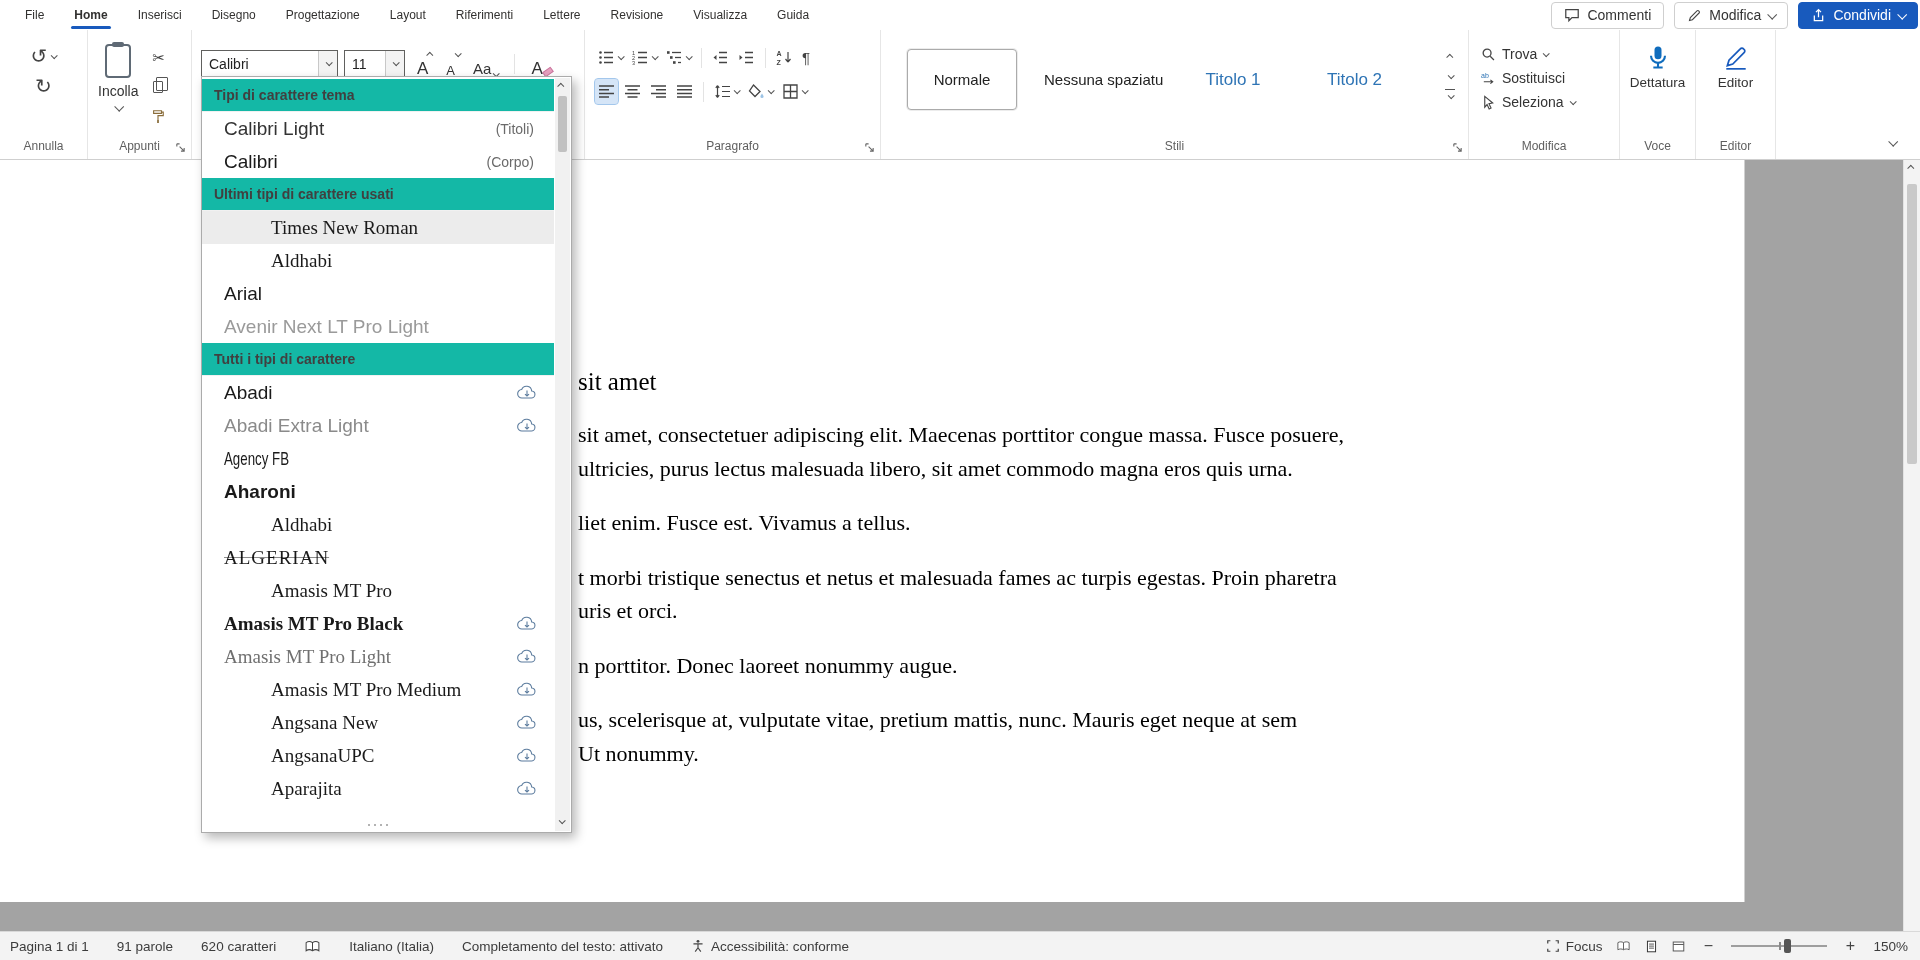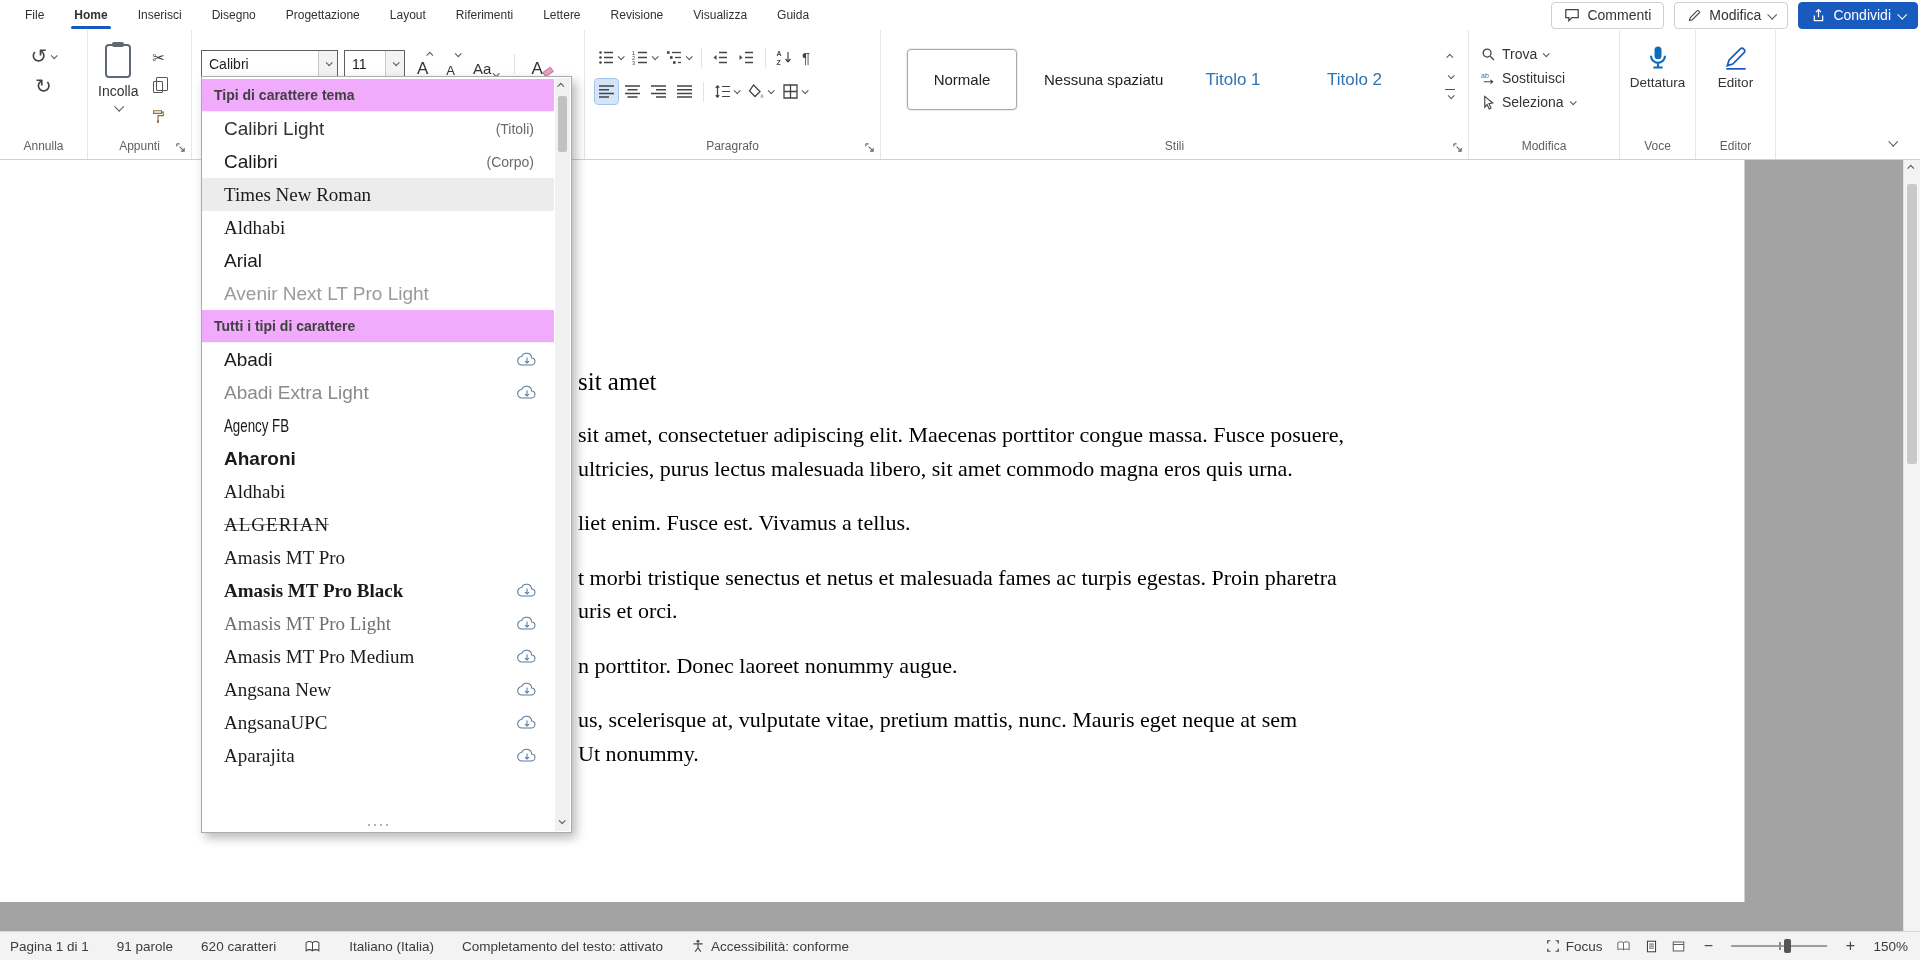--- a/index.html
+++ b/index.html
@@ -119,32 +119,32 @@
   .doc-line.title { font-size:25px; }
   .win-scroll { position:absolute; right:0; top:0; width:17px; height:771px; background:#f3f3f3; border-left:1px solid #e3e3e3; }
   .win-scroll .arrow { position:absolute; top:5px; left:5px; }
   .win-thumb { position:absolute; top:24px; left:3px; width:10px; height:280px; background:#c9c9c9; border-radius:2px; }
 
   
   .font-dropdown { position:absolute; left:201px; top:76px; width:371px; height:757px;
                    background:#fff; border:1px solid #ababab; box-shadow:4px 5px 10px rgba(0,0,0,.28); z-index:60; }
   .fd-list { position:absolute; left:0; top:2px; right:17px; bottom:15px; overflow:hidden; }
   .fd-header { height:33px; line-height:33px; padding-left:12px; font-size:14px; font-weight:700;
-               color:#404040; background:#f0abfc; border-bottom:1px solid #f1f1f1; }
+               color:#404040; background:#14b8a6; border-bottom:1px solid #f1f1f1; }
   .fd-item { height:33px; display:flex; align-items:center; padding:0 8px 0 22px; font-size:19px; color:#1a1a1a; }
   .fd-item.hl { background:#ececec; }
   .fd-name { white-space:nowrap; }
   .fd-tag { margin-left:auto; font-size:14px; color:#6a6a6a; font-family:"Liberation Sans", sans-serif; padding-right:12px; }
   .fd-cloud { margin-left:auto; margin-right:8px; flex:none; }
   .s-sans .fd-name { font-family:"Liberation Sans", sans-serif; }
   .s-sans-light .fd-name { font-family:"Liberation Sans", sans-serif; font-weight:300; color:#333; }
   .s-sans-bold .fd-name { font-family:"Liberation Sans", sans-serif; font-weight:700; }
   .s-sans-extralight .fd-name { font-family:"Liberation Sans", sans-serif; color:#8a8a8a; }
   .s-sans-light-gray .fd-name { font-family:"Liberation Sans", sans-serif; color:#9a9a9a; }
-  .s-serif .fd-name, .s-serif-medium .fd-name { font-family:"Liberation Serif", serif; }
+  .s-serif .fd-name, .s-serif-medium .fd-name { font-family:"Liberation Serif", serif;margin-left:47px; }
   .s-serif-black .fd-name { font-family:"Liberation Serif", serif; font-weight:700;text-align:right; }
   .s-serif-light .fd-name { font-family:"Liberation Serif", serif; color:#6f6f6f; }
   .s-condensed .fd-name { font-family:"Liberation Sans", sans-serif; display:inline-block;
                           transform:scaleX(.7); transform-origin:left center; }
   .s-algerian .fd-name { font-family:"Liberation Serif", serif; letter-spacing:1px;
                          text-decoration:line-through; text-decoration-color:rgba(0,0,0,.45); }
   .fd-scroll { position:absolute; top:1px; right:1px; bottom:1px; width:15px; background:#f1f1f1; }
   .fd-scroll .sarrow { position:absolute; left:4px; }
   .fd-thumb { position:absolute; top:18px; left:3px; width:9px; height:56px; background:#c1c1c1; border-radius:2px; }
   .fd-grip { position:absolute; bottom:2px; left:0; right:17px; height:11px;
@@ -555,20 +555,21 @@
     <div class="fd-list" id="font-list">
         <div class="fd-header">Tipi di carattere tema</div>
         <div class="fd-item s-sans-light">
           <span class="fd-name">Calibri Light</span>
           <span class="fd-tag">(Titoli)</span>
         </div>
         <div class="fd-item s-sans">
           <span class="fd-name">Calibri</span>
           <span class="fd-tag">(Corpo)</span>
         </div>
+        <div class="fd-header">Ultimi tipi di carattere usati</div>
         <div class="fd-item s-serif hl">
           <span class="fd-name">Times New Roman</span>
         </div>
         <div class="fd-item s-serif">
           <span class="fd-name">Aldhabi</span>
         </div>
         <div class="fd-item s-sans">
           <span class="fd-name">Arial</span>
         </div>
         <div class="fd-item s-sans-light-gray">

